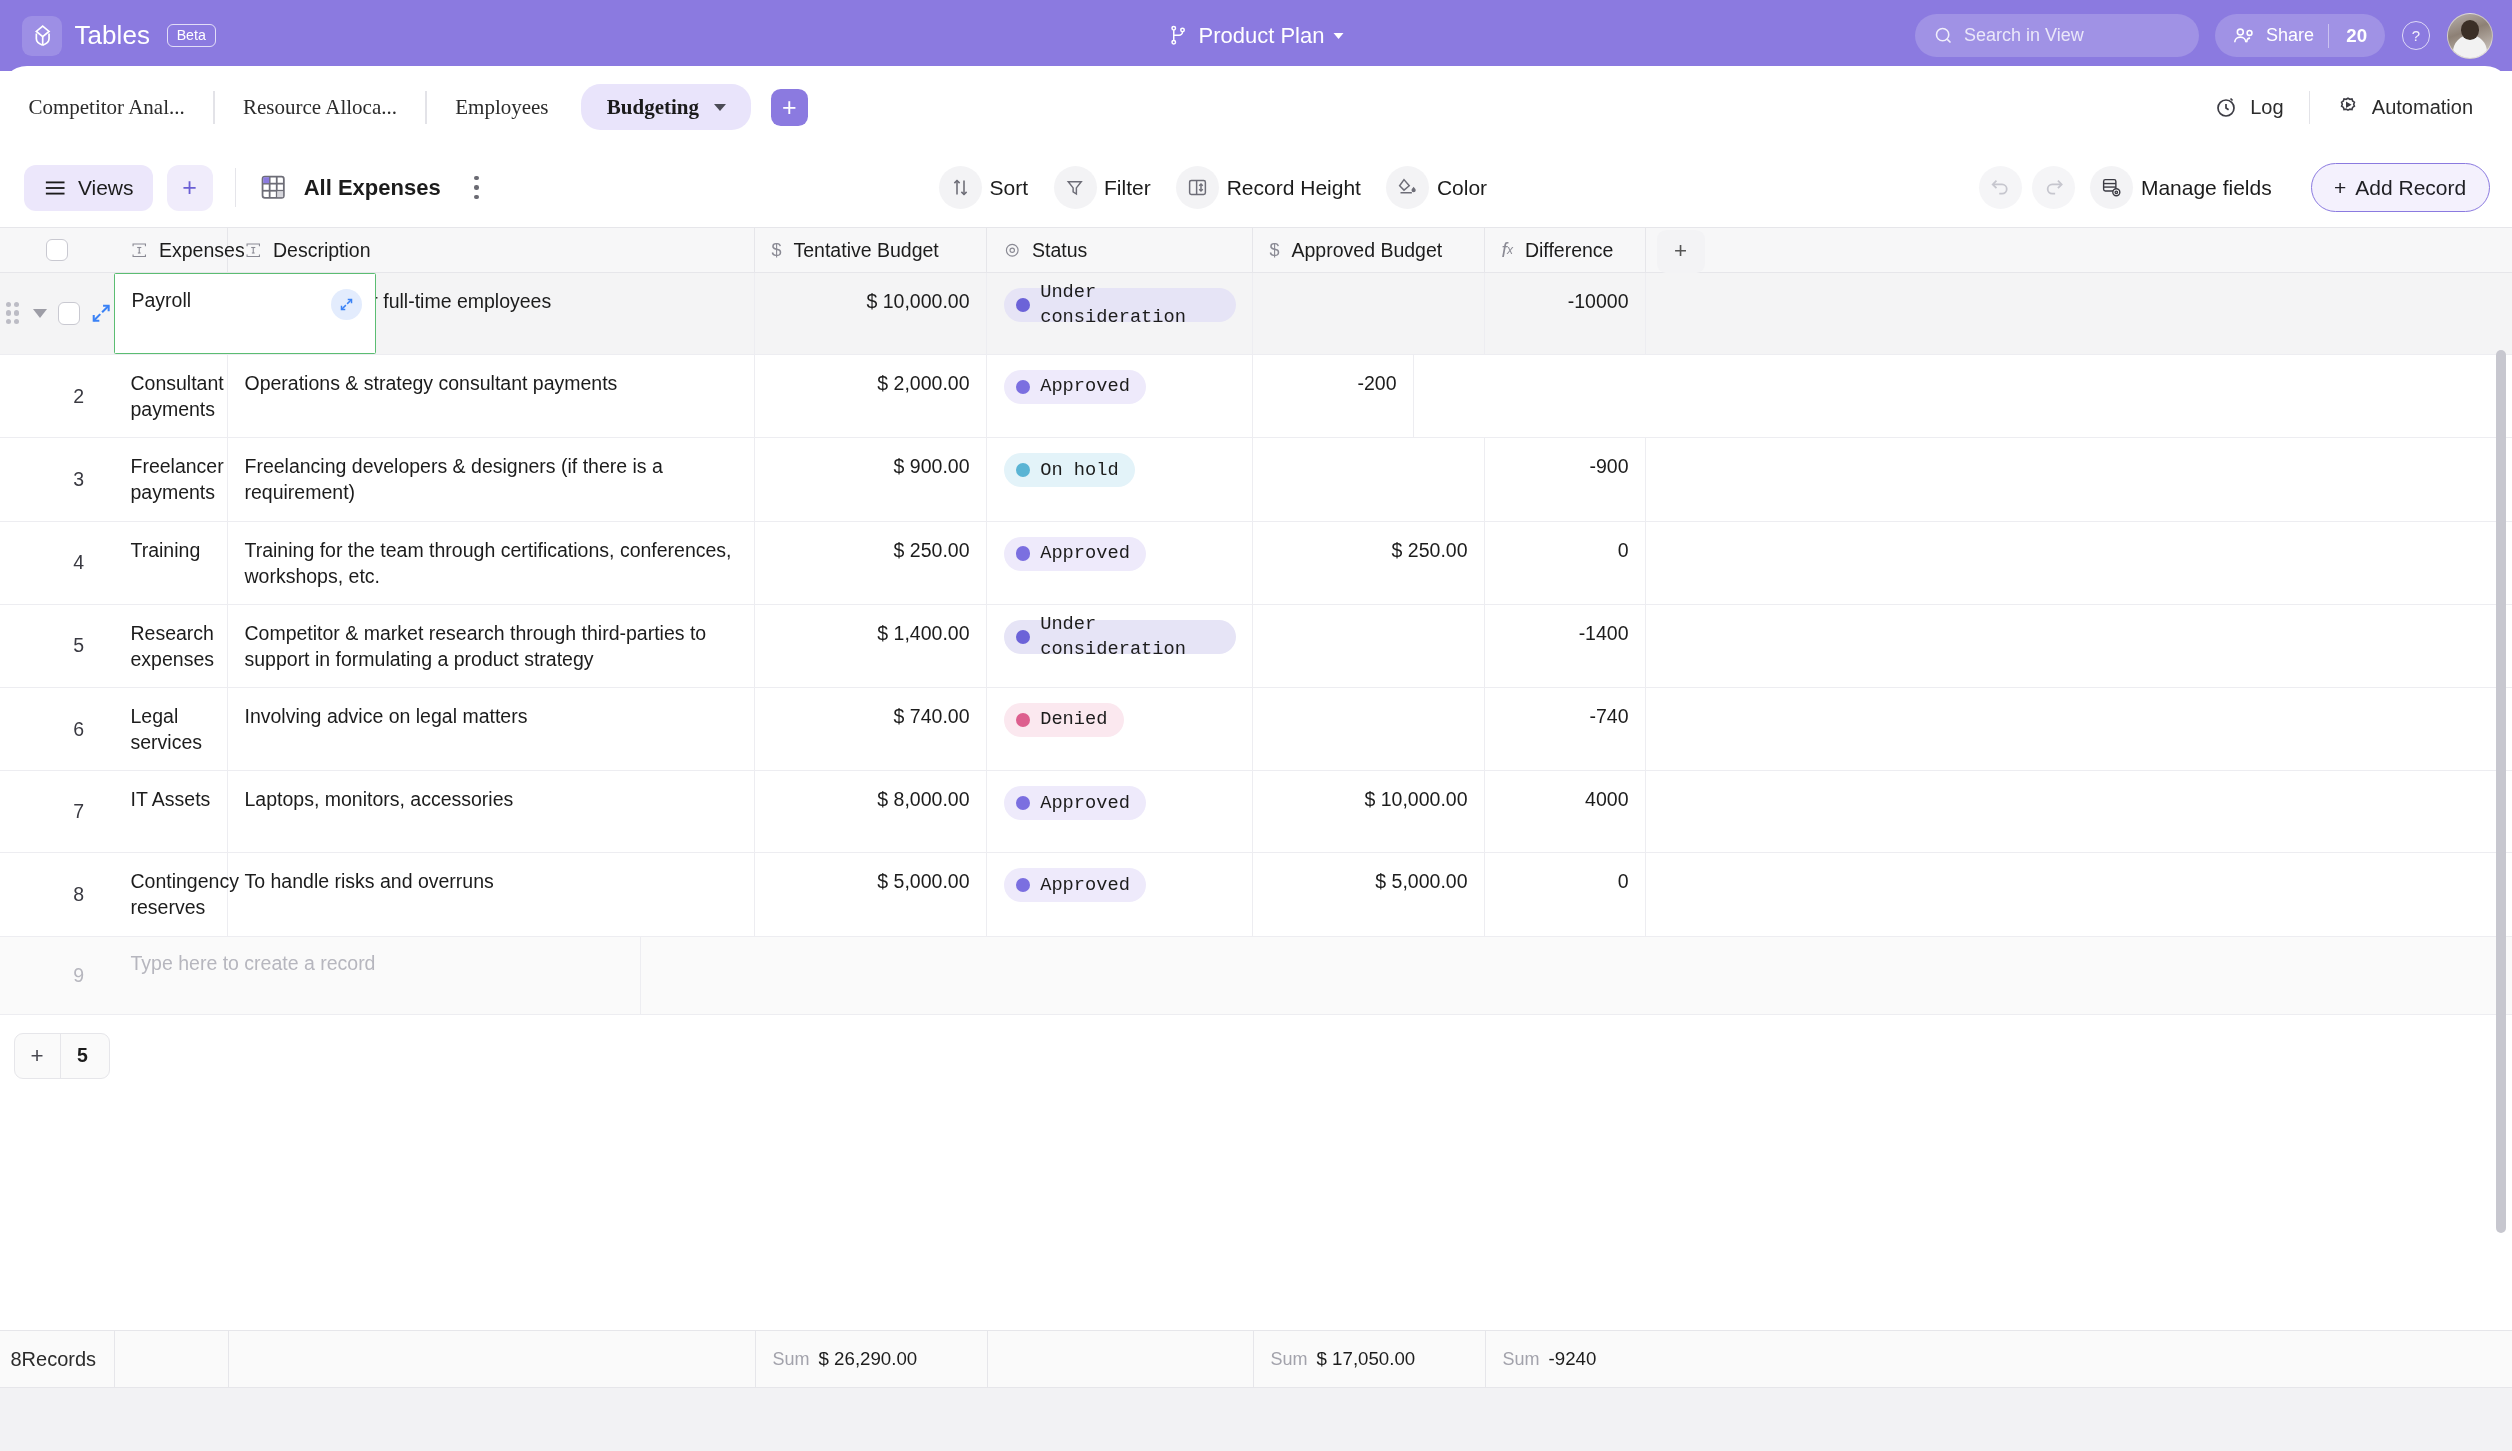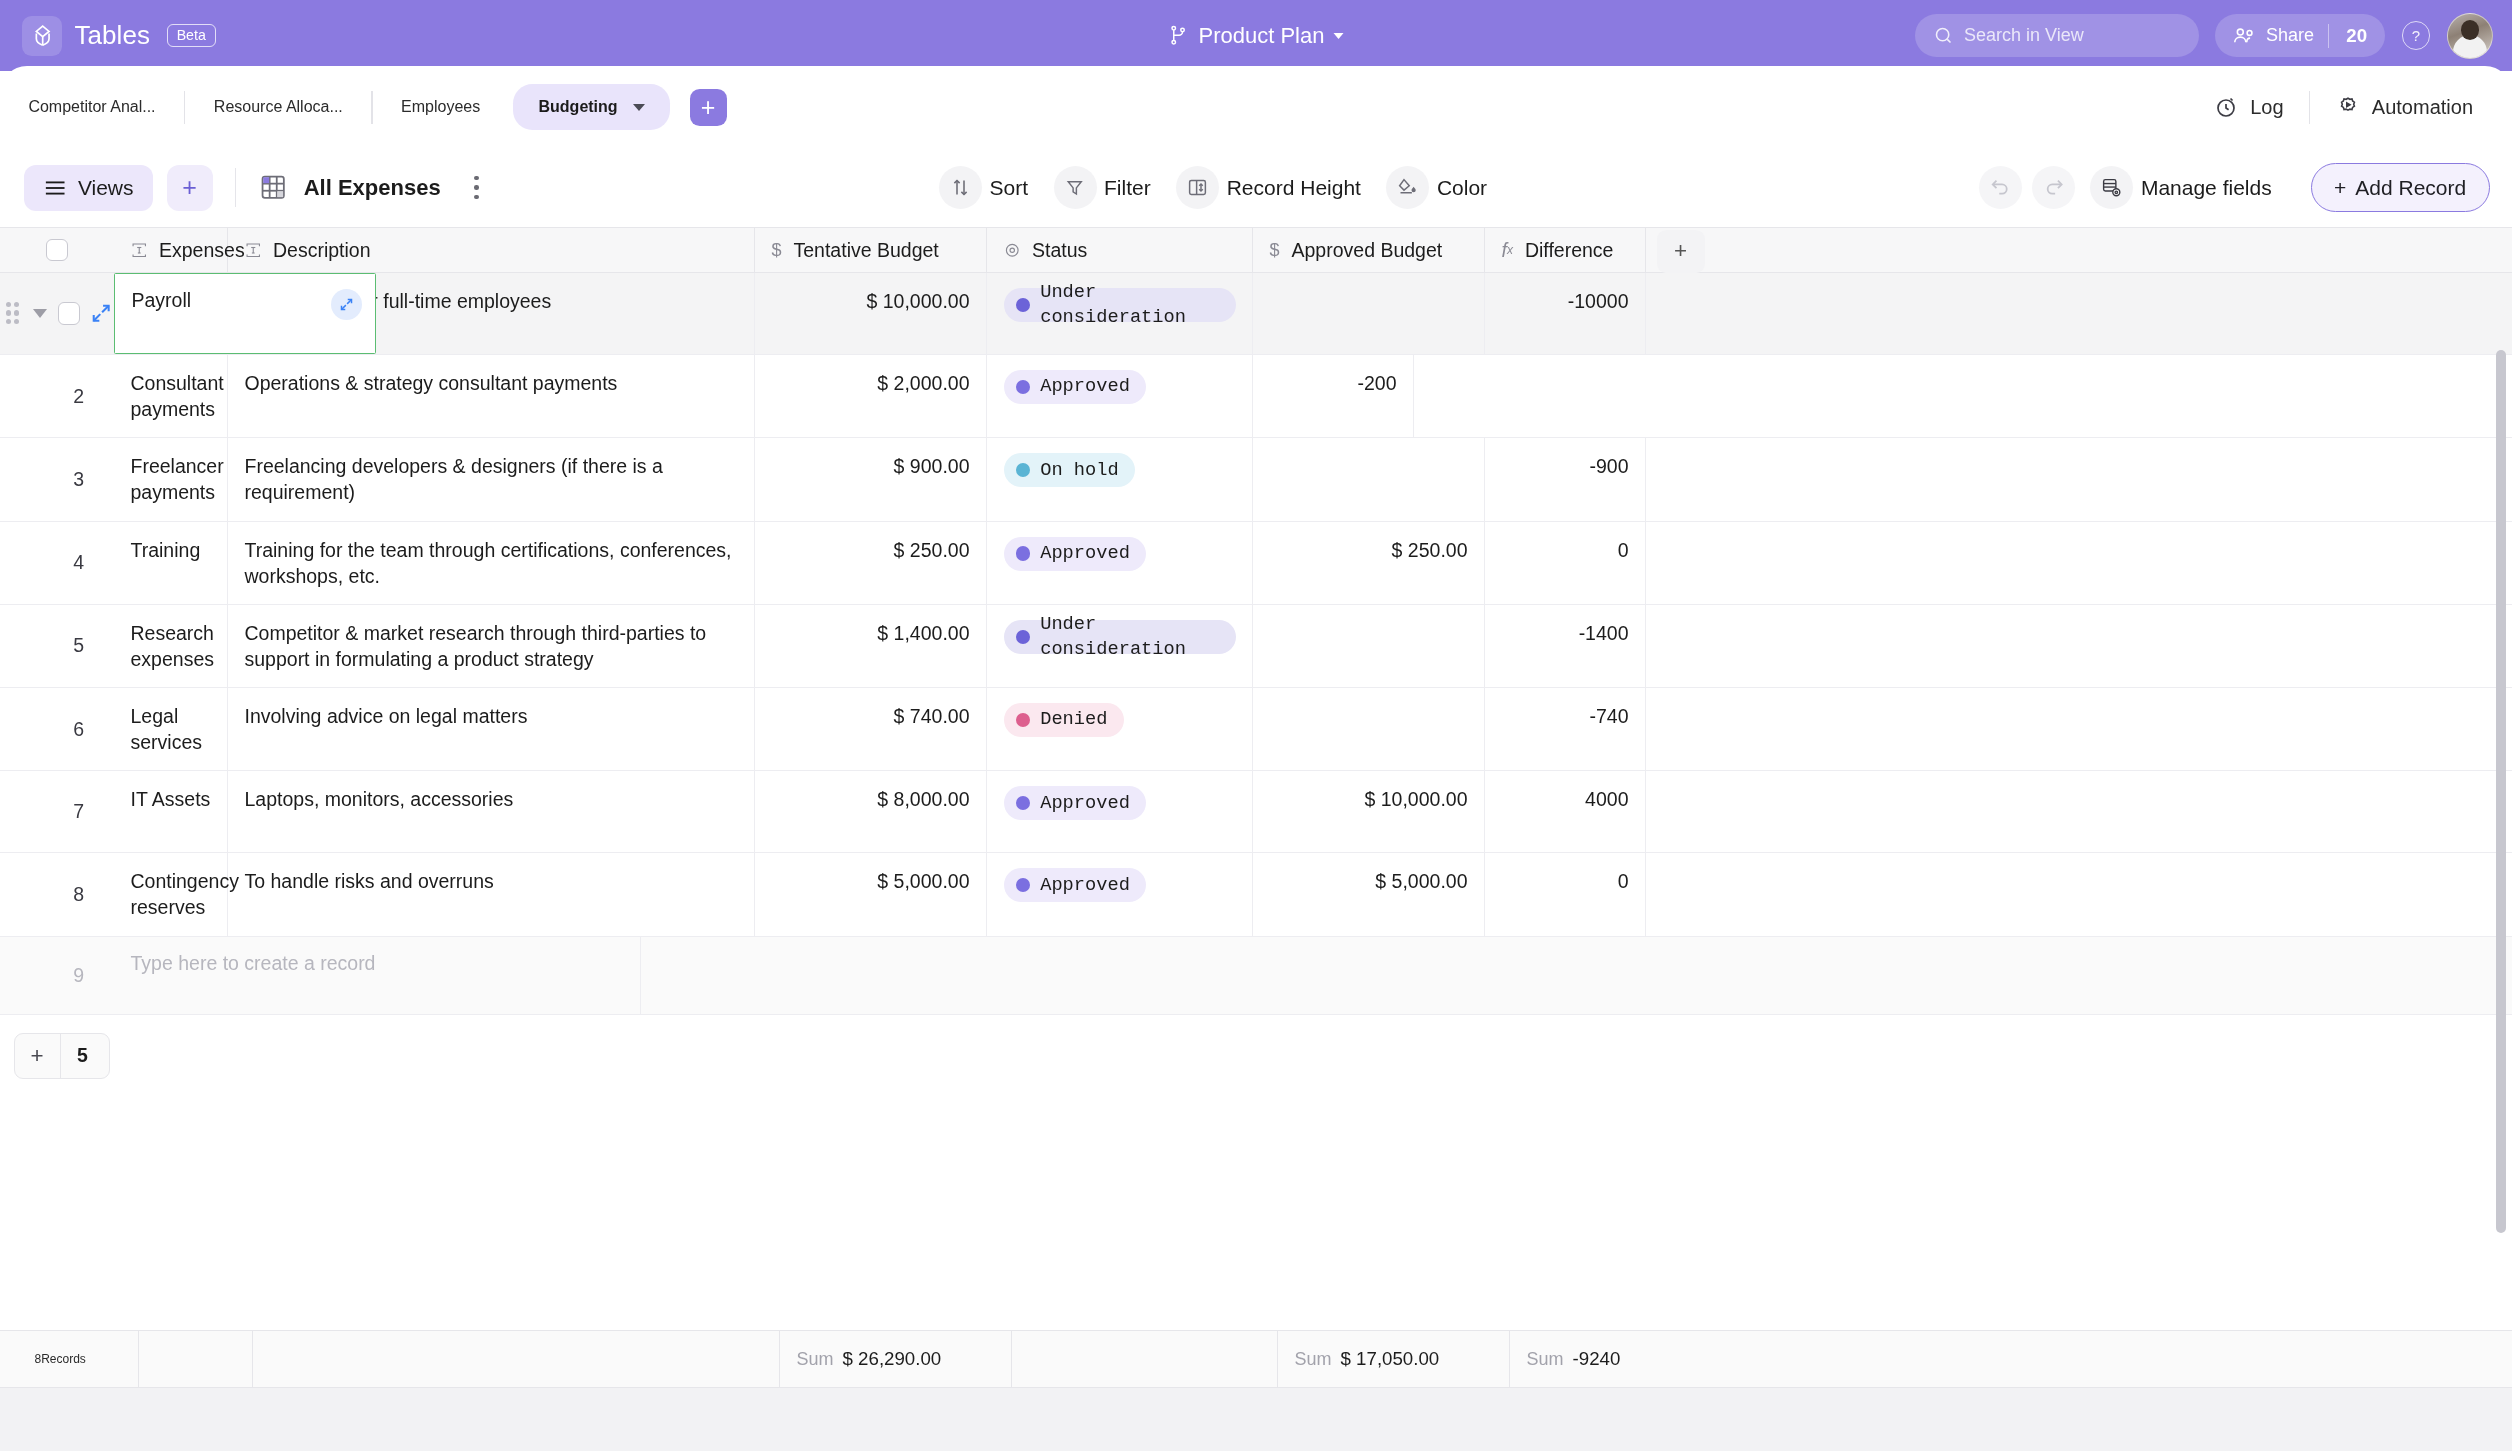--- a/index.html
+++ b/index.html
@@ -77,21 +77,21 @@
     position:absolute; left:0; top:66px; width:2512px; height:1386px;
     background:#fff; border-radius:27px 27px 0 0;
   }
 
   
   .tabrow {
     position:absolute; left:0; top:0; width:2512px; height:82px;
     display:flex; align-items:center;
   }
   .tab {
-    font-size:16px; color:#2b2b2b; padding:0 28.4px; white-space:nowrap;
+    font-size:21px; color:#2b2b2b; padding:0 28.4px; white-space:nowrap;font-family:Liberation Serif, serif;
   }
   .tab-sep { width:1.5px; height:33px; background:#e3e3e8; }
   .tab.active {
     background:#e9e4fb; border-radius:19.5px; height:46px;
     display:flex; align-items:center; gap:15px; font-weight:bold; color:#1b1b1b;
     padding:0 25.4px; margin-left:4.5px;
   }
   .tab.active .caret { width:0;height:0;border-left:6px solid transparent;border-right:6px solid transparent;border-top:7.5px solid #4b4b55; }
   .tab-add {
     width:37px;height:37px;border-radius:9.7px;background:#8b7ae0;
@@ -217,21 +217,21 @@
   }
   .addblock .plus { width:46px; display:flex; align-items:center; justify-content:center; font-size:22.4px; color:#4a4a52; border-right:0.7px solid #e6e6ea; height:100%; }
   .addblock .val { padding-left:16.5px; font-weight:bold; }
 
   
   .summary {
     position:absolute; left:0; bottom:64px; width:2512px; height:58px;
     display:flex; align-items:center; background:#fafafa;
     border-top:0.7px solid #e6e6ea; border-bottom:0.7px solid #e6e6ea;
   }
-  .sm-records { width:114px; flex:none; padding-left:10.5px; font-size:12px; color:#2b2b2b;margin-left:24px; }
+  .sm-records { width:114px; flex:none; padding-left:10.5px; font-size:20px; color:#2b2b2b; }
   .sm-cell { flex:none; border-left:0.7px solid #e6e6ea; height:58px; display:flex; align-items:center; padding:0 16.5px; gap:9px; }
   .sm-lbl { font-size:18px; color:#a2a2ab; }
   .sm-val { font-size:18.7px; color:#1c1c1c; }
   .sm-exp { width:114px; }
   .sm-desc{ width:527px; }
   .sm-tent{ width:232px; }
   .sm-stat{ width:266px; }
   .sm-appr{ width:232px; }
   .sm-diff{ width:161px; }
 

